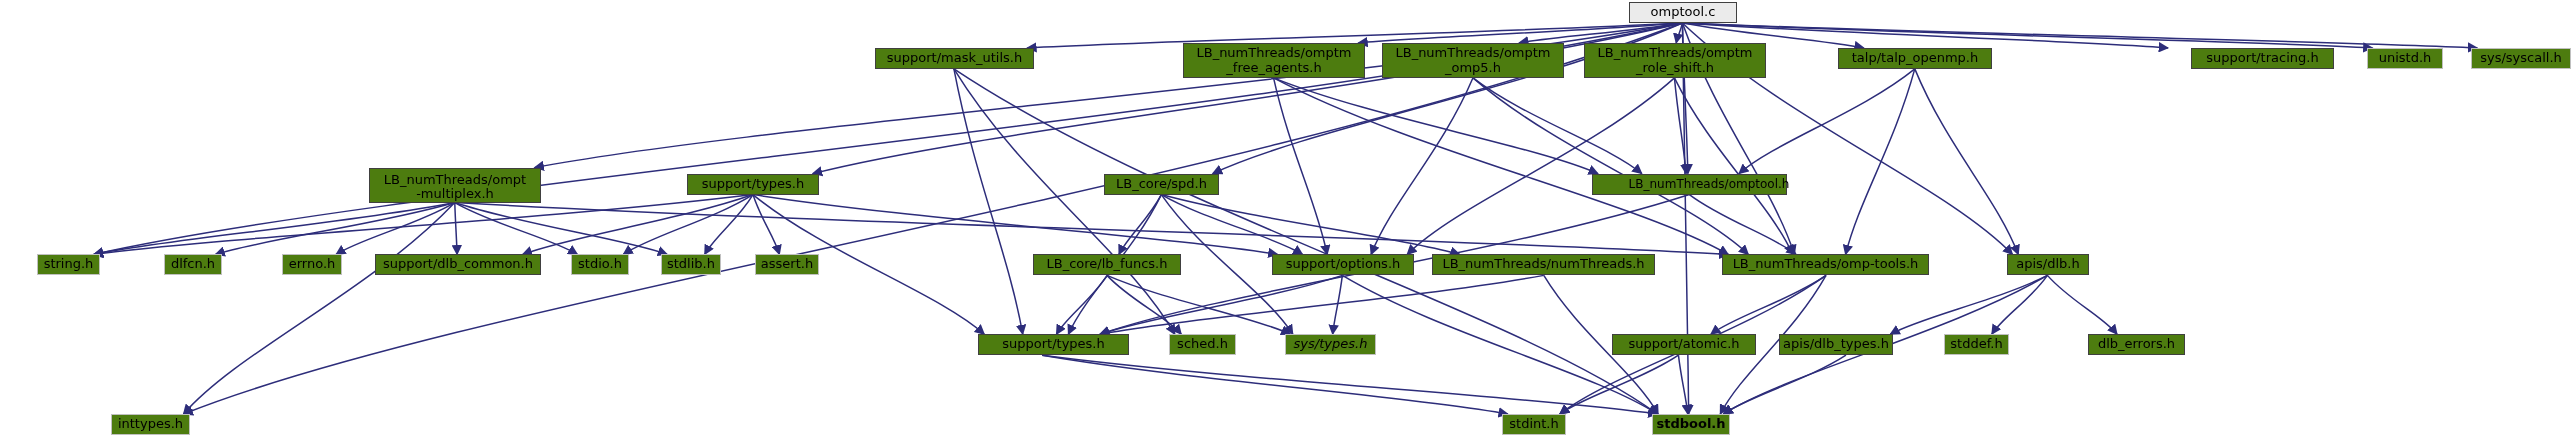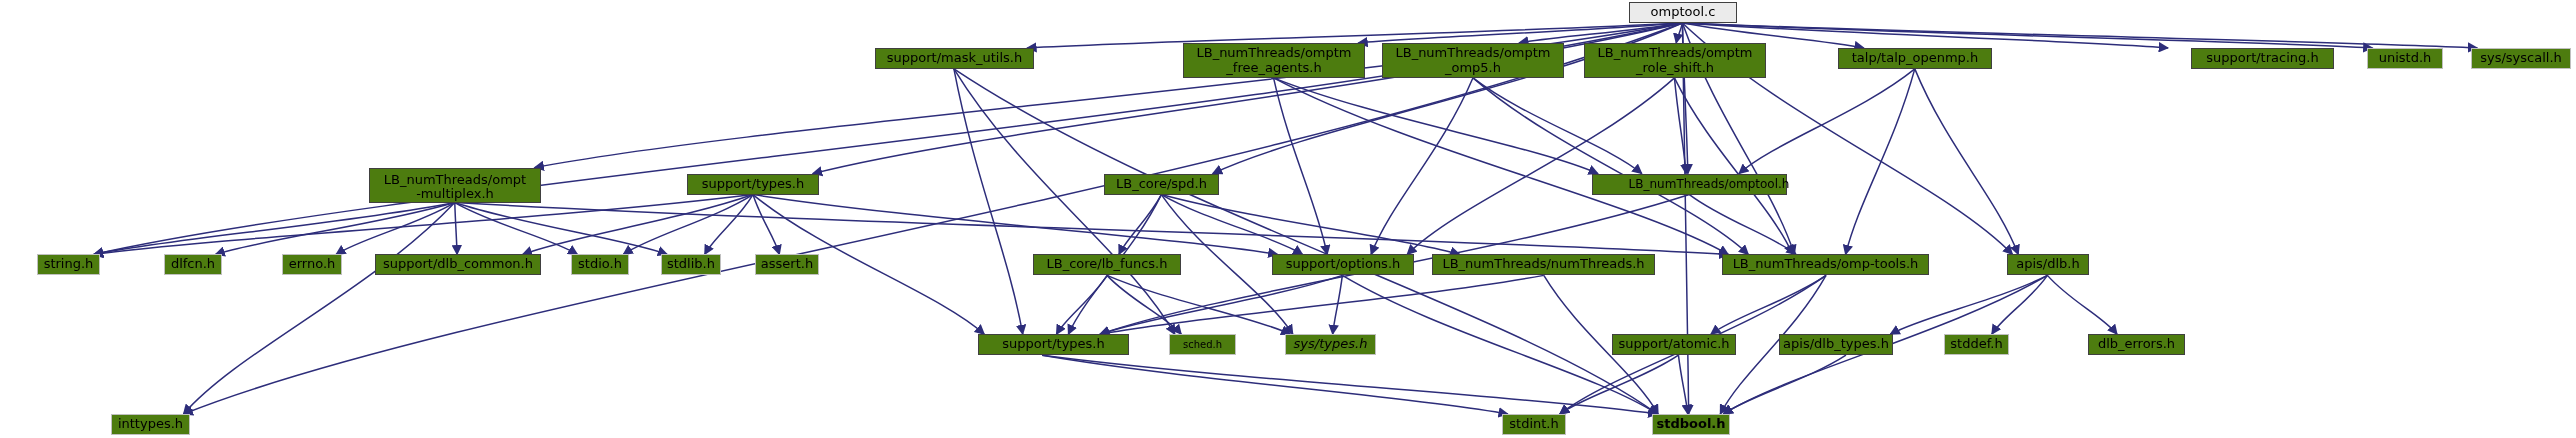--- a/index.html
+++ b/index.html
@@ -125,23 +125,23 @@
       <div class="node int" style="left: 375px; top: 254px; width: 166px; height: 21px; font-size: 13px;"><span>support/dlb_common.h</span></div>
       <div class="node ext" style="left: 571px; top: 254px; width: 58px; height: 21px; font-size: 13px;"><span>stdio.h</span></div>
       <div class="node ext" style="left: 661px; top: 254px; width: 60px; height: 21px; font-size: 13px;"><span>stdlib.h</span></div>
       <div class="node ext" style="left: 755px; top: 254px; width: 64px; height: 21px; font-size: 13px;"><span>assert.h</span></div>
       <div class="node int" style="left: 1033px; top: 254px; width: 148px; height: 21px; font-size: 13px;"><span>LB_core/lb_funcs.h</span></div>
       <div class="node int" style="left: 1272px; top: 254px; width: 142px; height: 21px; font-size: 13px;"><span>support/options.h</span></div>
       <div class="node int" style="left: 1432px; top: 254px; width: 223px; height: 21px; font-size: 13px;"><span>LB_numThreads/numThreads.h</span></div>
       <div class="node int" style="left: 1722px; top: 254px; width: 207px; height: 21px; font-size: 13px;"><span>LB_numThreads/omp-tools.h</span></div>
       <div class="node int" style="left: 2007px; top: 254px; width: 82px; height: 21px; font-size: 13px;"><span>apis/dlb.h</span></div>
       <div class="node int" style="left: 978px; top: 334px; width: 151px; height: 21px; font-size: 13px;"><span>support/types.h</span></div>
-      <div class="node ext" style="left: 1169px; top: 334px; width: 67px; height: 21px; font-size: 10px;"><span>sched.h</span></div>
+      <div class="node ext" style="left: 1169px; top: 334px; width: 67px; height: 21px; font-size: 13px;"><span>sched.h</span></div>
       <div class="node ext" style="left: 1285px; top: 334px; width: 91px; height: 21px; font-size: 13px; font-style: italic;"><span>sys/types.h</span></div>
-      <div class="node int" style="left: 1612px; top: 334px; width: 124px; height: 21px; font-size: 13px;"><span>support/atomic.h</span></div>
+      <div class="node int" style="left: 1612px; top: 334px; width: 144px; height: 21px; font-size: 13px;"><span>support/atomic.h</span></div>
       <div class="node int" style="left: 1779px; top: 334px; width: 114px; height: 21px; font-size: 13px;"><span>apis/dlb_types.h</span></div>
       <div class="node ext" style="left: 1944px; top: 334px; width: 65px; height: 21px; font-size: 13px;"><span>stddef.h</span></div>
       <div class="node int" style="left: 2088px; top: 334px; width: 97px; height: 21px; font-size: 13px;"><span>dlb_errors.h</span></div>
       <div class="node ext" style="left: 111px; top: 414px; width: 79px; height: 21px; font-size: 13px;"><span>inttypes.h</span></div>
       <div class="node ext" style="left: 1502px; top: 414px; width: 64px; height: 21px; font-size: 13px;"><span>stdint.h</span></div>
       <div class="node ext" style="left: 1652px; top: 414px; width: 78px; height: 21px; font-size: 13px; font-weight: bold;"><span>stdbool.h</span></div>
     </div>
 </div>
 
 

